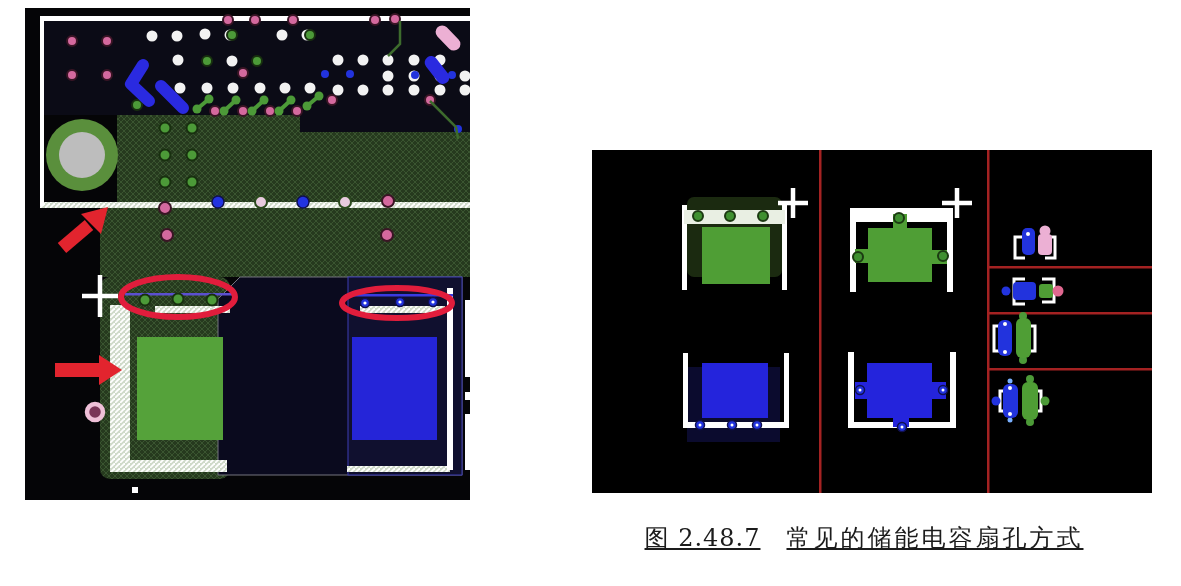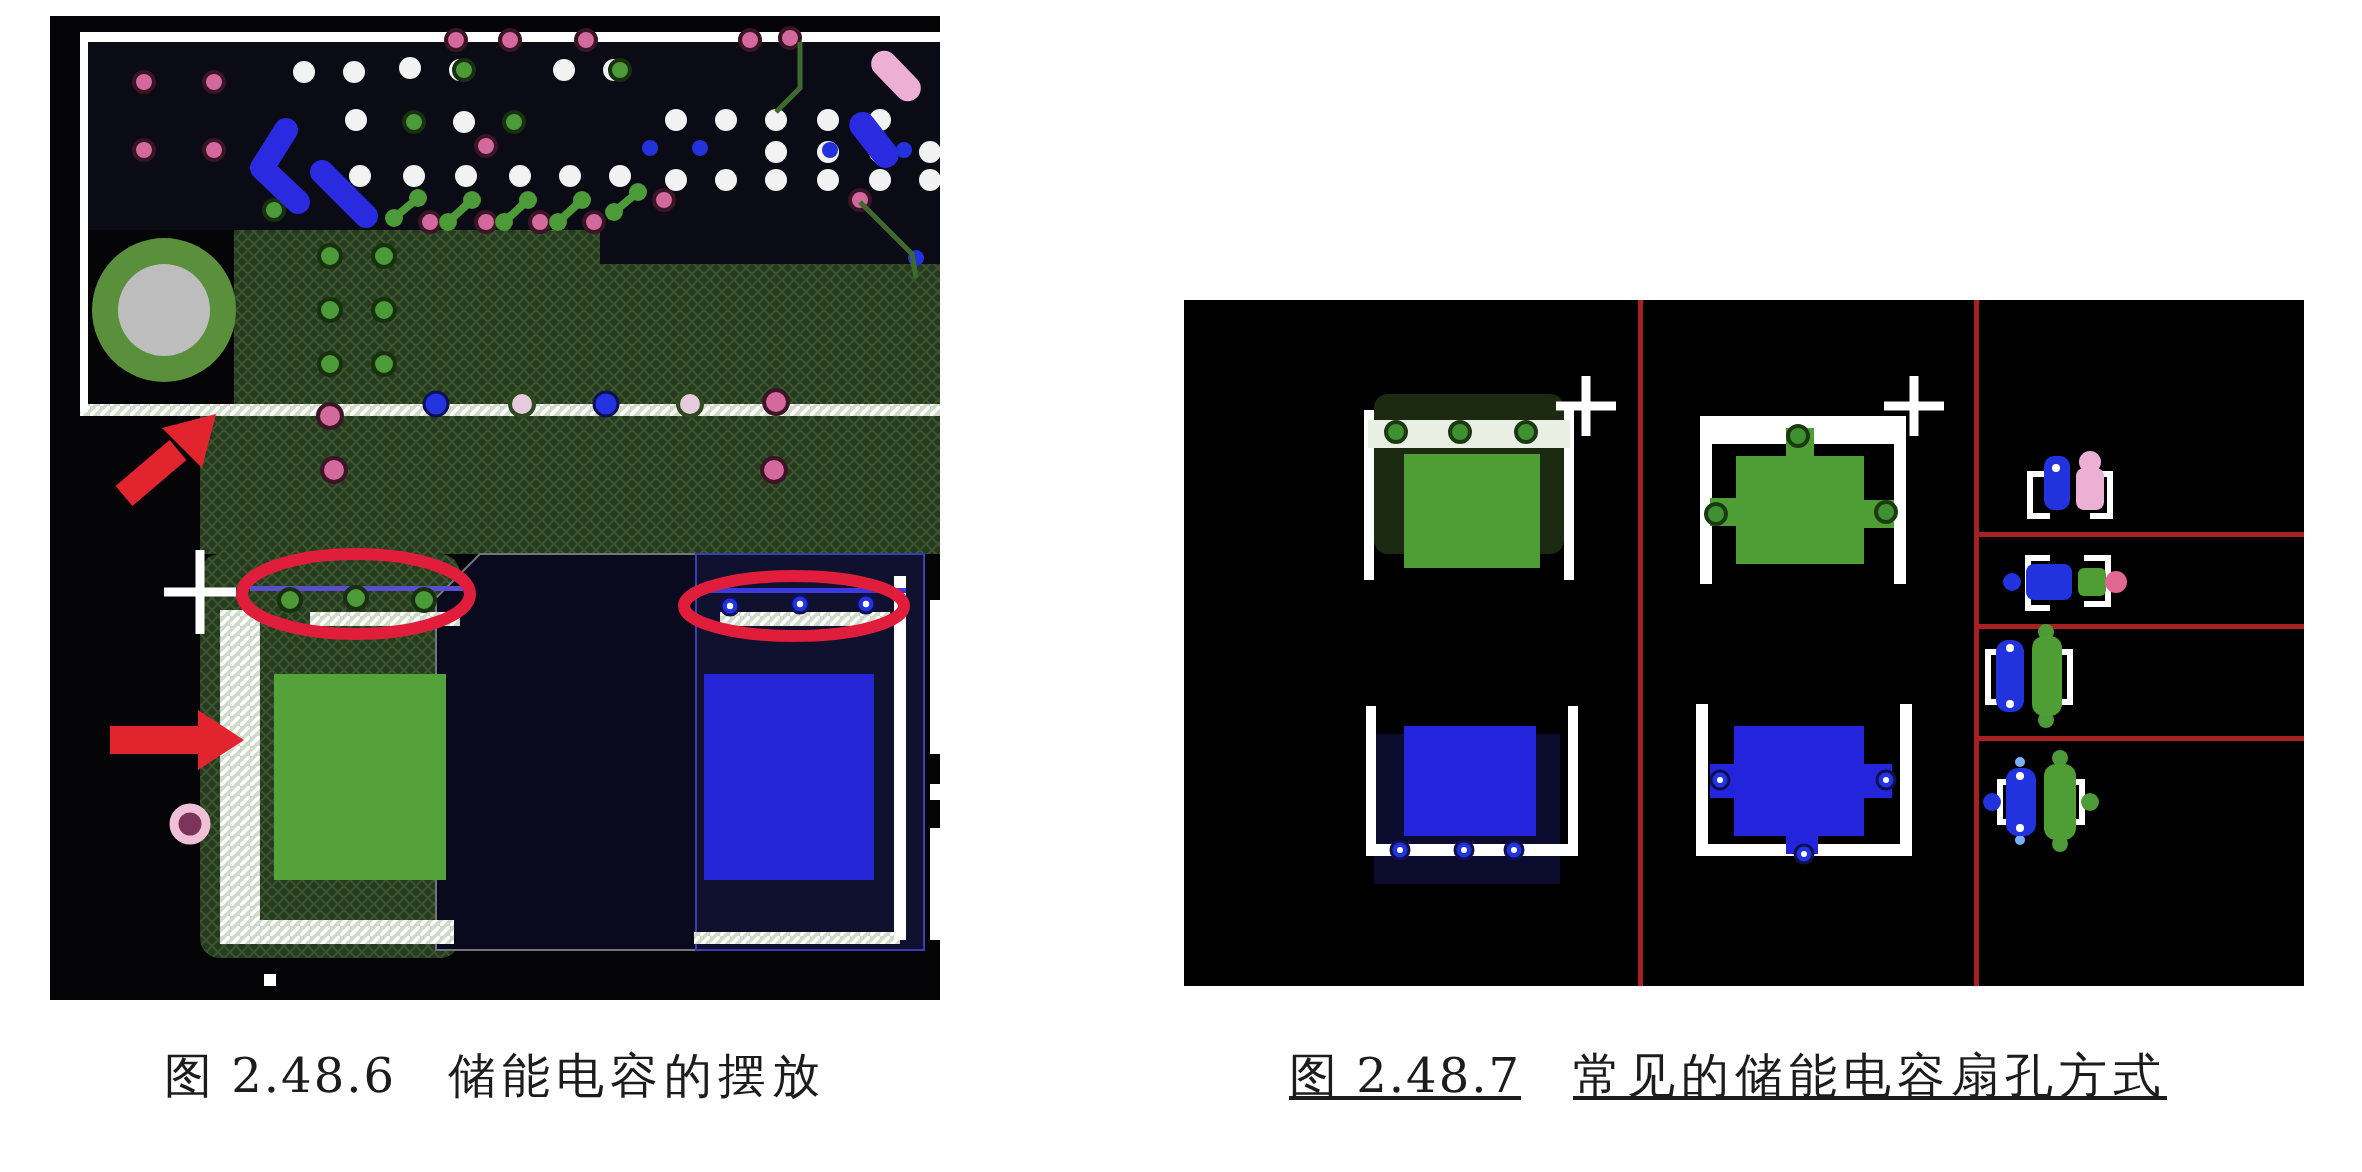--- a/index.html
+++ b/index.html
@@ -359,20 +359,17 @@
           <circle cx="453" cy="251" r="4.5" fill="#4c9a38"></circle>
           <rect x="411" y="234" width="15" height="34" rx="6" fill="#2233dd"></rect>
           <rect x="430" y="232" width="16" height="38" rx="6" fill="#4f9e35"></rect>
           <circle cx="418" cy="238" r="2" fill="#fff"></circle>
             <circle cx="418" cy="264" r="2" fill="#fff"></circle>
         </g>
       </svg>
     </div>
   </figure>
 
-  <div class="caption caption-left">
-    <span class="cap-label">图 2.48.6</span><span class="cap-title">储能电容的摆放</span>
-  </div>
   <div class="caption caption-right">
     <span class="cap-label">图 2.48.7</span><span class="cap-title">常见的储能电容扇孔方式</span>
   </div>
 
 </div>
 
 </body></html>

